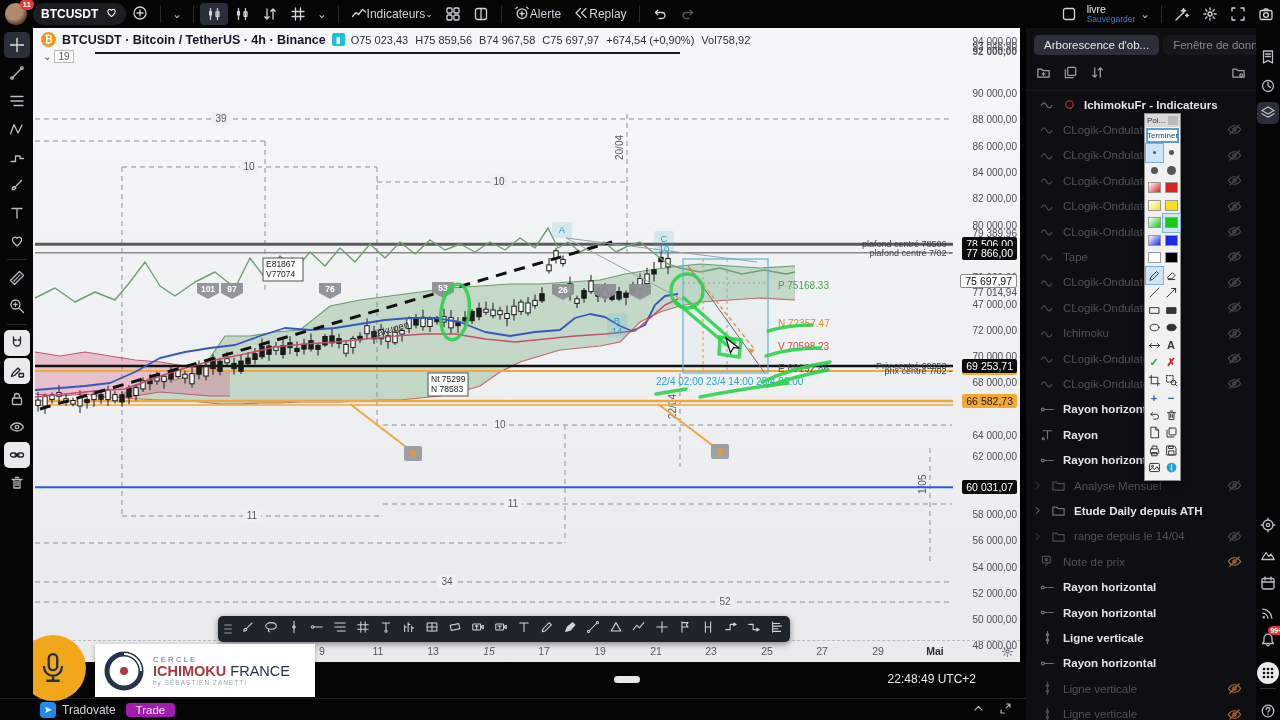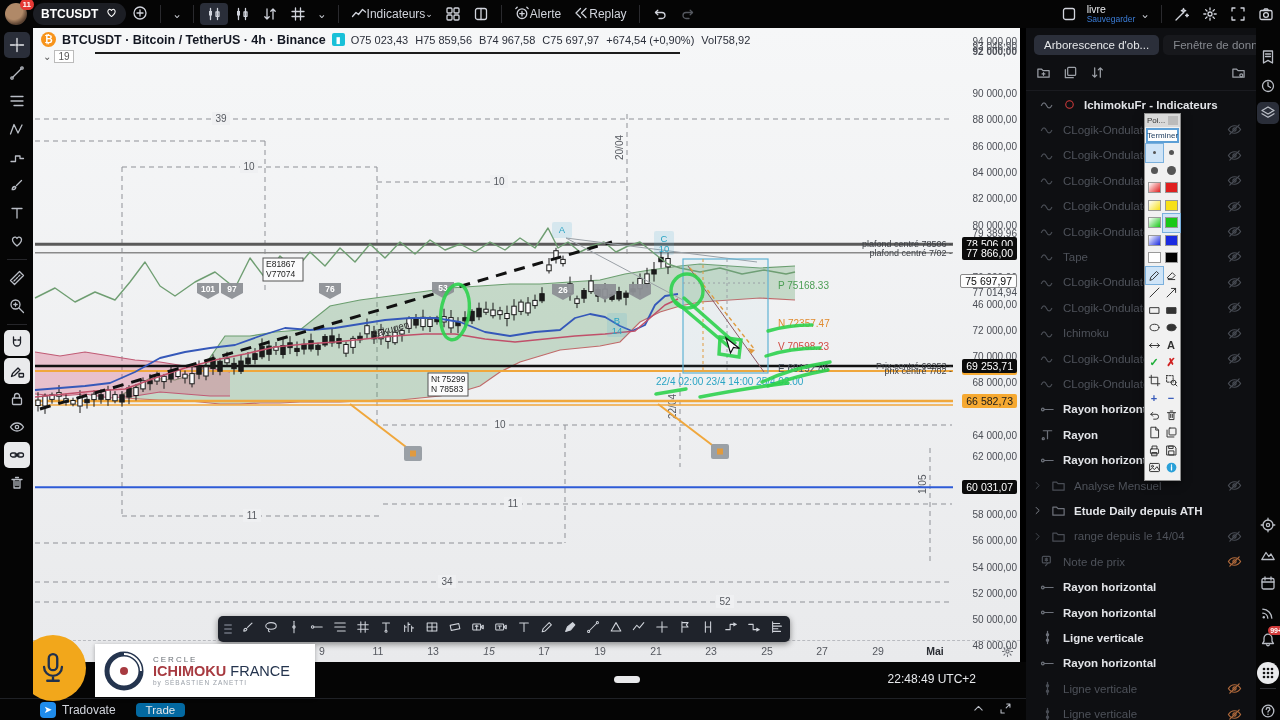--- a/index.html
+++ b/index.html
@@ -43,21 +43,21 @@
   
   #drawbar{position:absolute;left:185px;top:588px;height:26px;background:#1f232b;border-radius:5px;display:flex;align-items:center;padding:0 6px;gap:9px;color:#cfd3da;box-shadow:0 2px 6px rgba(0,0,0,.45);z-index:8;}
   #drawbar .ic{width:14px;height:14px;stroke-width:1.2;}
   #drawbar .grip{display:flex;flex-direction:column;gap:2px;}
   #drawbar .grip i{width:8px;height:2px;background:#5a5f6a;border-radius:1px;display:block;}
   
   #substrip{position:absolute;left:0;top:662px;width:1026px;height:36px;background:#050505;z-index:20;color:#d6d9de;}
   #substrip .pill{position:absolute;left:614px;top:14px;width:26px;height:7px;background:#e8e9eb;border-radius:4px;}
   #clockpos{position:absolute;right:50px;top:10px;font-size:12px;color:#e8eaed;}
   #botbar{position:absolute;left:0;top:698px;width:1026px;height:22px;background:#050505;border-top:1px solid #1f2126;display:flex;align-items:center;z-index:21;color:#d1d4dc;font-size:12px;}
-  #botbar .tabbtn{background:#0369a1;border-radius:4px;padding:1px 10px;margin-left:20px;font-size:11.5px;color:#e6e8ea;}
+  #botbar .tabbtn{background:#a21caf;border-radius:4px;padding:1px 10px;margin-left:10px;font-size:11.5px;color:#e6e8ea;}
   #botbar .right-ic{position:absolute;right:14px;display:flex;gap:14px;color:#b9bdc5;}
   #fav-float{position:absolute;left:6px;top:648px;width:28px;height:28px;background:#f4f5f6;border-radius:6px;display:flex;align-items:center;justify-content:center;color:#555;z-index:26;box-shadow:0 1px 3px rgba(0,0,0,.4);}
   #micball{position:absolute;left:20px;top:635px;width:66px;height:66px;border-radius:50%;background:#f2a71b;z-index:27;display:flex;align-items:center;justify-content:center;color:#20304c;}
   #micball .ic{width:34px;height:34px;stroke-width:1.1;}
   #logocard{position:absolute;left:95px;top:644px;width:220px;height:53px;background:#fff;z-index:26;display:flex;align-items:center;padding:4px 8px;gap:8px;box-shadow:0 1px 4px rgba(0,0,0,.3);}
   #logocard .mark{flex:none;}
   #logocard .t1{font-size:8px;letter-spacing:2px;color:#6a6f76;}
   #logocard .t2{font-size:14.5px;font-weight:bold;color:#a73a40;line-height:15px;white-space:nowrap;}
   #logocard .t2 span{color:#24344e;font-weight:normal;}
   #logocard .t3{font-size:6.5px;color:#9aa0a8;letter-spacing:1px;}
@@ -651,21 +651,21 @@
       <div class="pxlab" style="top: 18px; font-weight: bold;">92 000,00</div>
       <div class="pxlab" style="top: 60.1863px;">90 000,00</div>
       <div class="pxlab" style="top: 86.4863px;">88 000,00</div>
       <div class="pxlab" style="top: 112.786px;">86 000,00</div>
       <div class="pxlab" style="top: 139.086px;">84 000,00</div>
       <div class="pxlab" style="top: 165.386px; margin-left: 16px;">82 000,00</div>
       <div class="pxlab" style="top: 191.686px;">80 000,00</div>
       <div class="pxlab" style="top: 199.708px;">79 389,96</div>
       <div class="pxlab" style="top: 230.94px; margin-top: 28px;">77 014,94</div>
       <div class="pxlab" style="top: 244.286px;">76 000,00</div>
-      <div class="pxlab" style="top: 270.586px;">46 000,00</div>
+      <div class="pxlab" style="top: 270.586px;">47 000,00</div>
       <div class="pxlab" style="top: 296.886px;">72 000,00</div>
       <div class="pxlab" style="top: 323.186px;">70 000,00</div>
       <div class="pxlab" style="top: 349.486px;">68 000,00</div>
       <div class="pxlab" style="top: 402.086px;">64 000,00</div>
       <div class="pxlab" style="top: 423px;">62 000,00</div>
       <div class="pxlab" style="top: 480.986px;">58 000,00</div>
       <div class="pxlab" style="top: 507.286px;">56 000,00</div>
       <div class="pxlab" style="top: 533.586px;">54 000,00</div>
       <div class="pxlab" style="top: 559.886px;">52 000,00</div>
       <div class="pxlab" style="top: 586.186px;">50 000,00</div>

